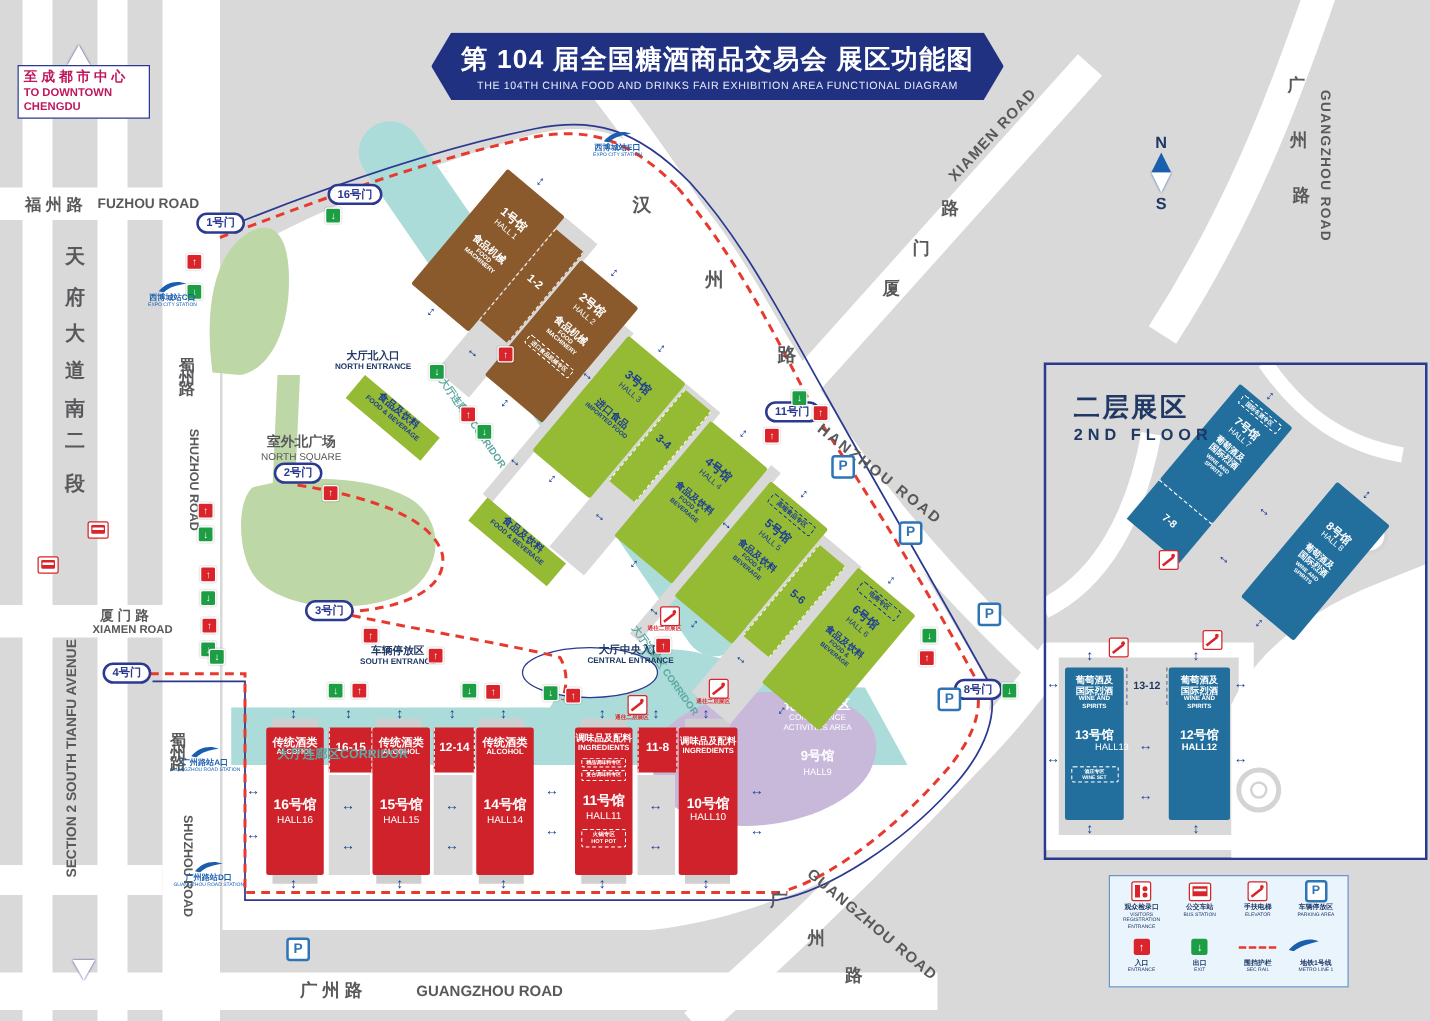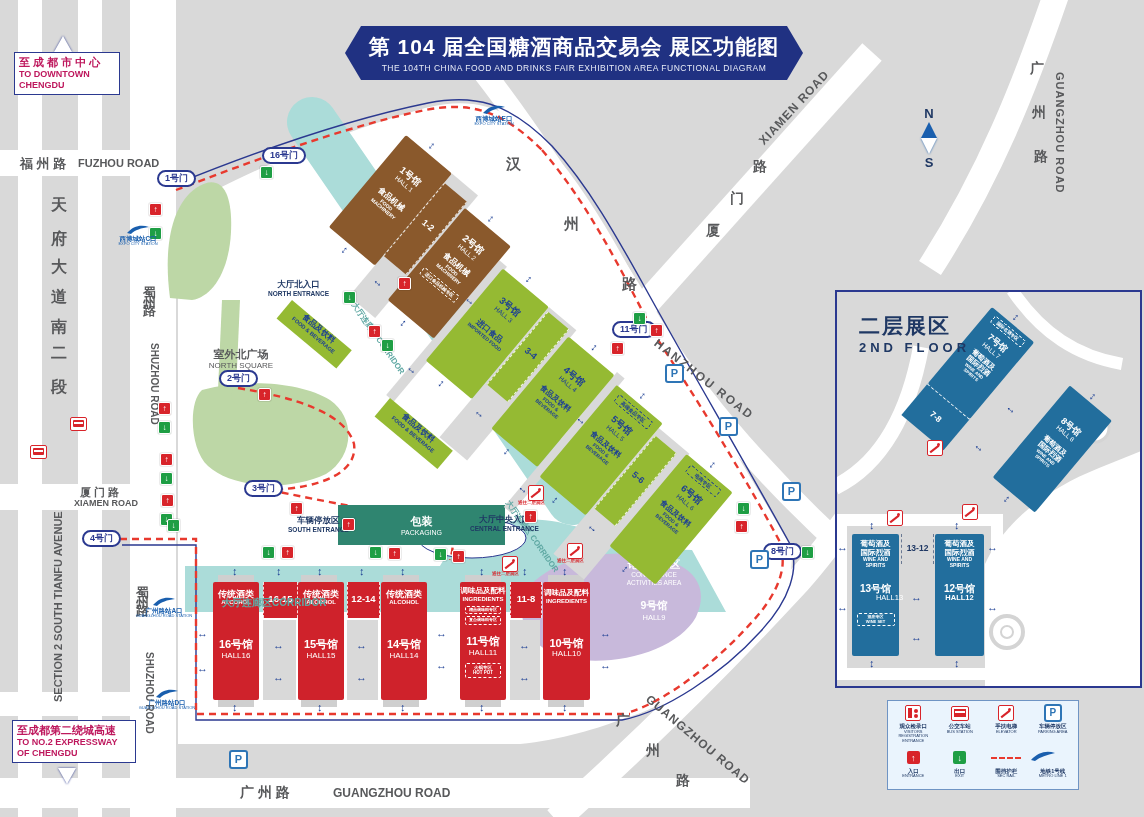--- a/index.html
+++ b/index.html
@@ -163,25 +163,20 @@
     <div class="t">第 104 届全国糖酒商品交易会  展区功能图</div>
     <div class="s">THE 104TH CHINA FOOD AND DRINKS FAIR  EXHIBITION AREA FUNCTIONAL DIAGRAM</div>
   </div>
 
   <div class="tri-up" style="left:54px;top:36px;"></div>
   <div class="dirsign" style="left:14px;top:52px;width:96px;">
     <span class="z">至 成 都 市 中 心</span>
     <span class="e">TO DOWNTOWN</span>
     <span class="e">CHENGDU</span>
   </div>
-  <div class="dirsign" style="left:12px;top:720px;width:114px;">
-    <span class="z">至成都第二绕城高速</span>
-    <span class="e">TO NO.2 EXPRESSWAY</span>
-    <span class="e">OF CHENGDU</span>
-  </div>
   <div class="tri-dn" style="left:58px;top:768px;"></div>
 
   <div id="compass">
     <div class="l">N</div>
     <div class="u"></div>
     <div class="d"></div>
     <div class="l">S</div>
   </div>
 
   <div class="rl" style="left:20px;top:155px;font-size:13px;">福 州 路</div>
@@ -219,24 +214,20 @@
   <div class="rl" style="left:333px;top:786px;font-size:12px;">GUANGZHOU ROAD</div>
 
   <div class="nsl" style="left:196px;top:348px;width:90px;">
     <div style="font-size:11px;font-weight:bold;">室外北广场</div>
     <div style="font-size:8px;">NORTH SQUARE</div>
   </div>
   <div class="corl" style="left:222px;top:596px;font-size:10px;">大厅连廊区CORRIDOR</div>
   <div class="corl" style="left:358px;top:300px;font-size:8px;transform:rotate(55deg);transform-origin:0 0;">大厅连廊区 CORRIDOR</div>
   <div class="corl" style="left:512px;top:498px;font-size:8px;transform:rotate(55deg);transform-origin:0 0;">大厅连廊区 CORRIDOR</div>
 
-  <div class="abs" style="left:338px;top:505px;width:167px;height:40px;background:#2f8570;z-index:4;display:flex;flex-direction:column;align-items:center;justify-content:center;color:#fff;">
-    <div style="font-size:11px;font-weight:bold;">包装</div>
-    <div style="font-size:7px;">PACKAGING</div>
-  </div>
 
   <div class="abs" style="left:596px;top:558px;width:116px;text-align:center;color:#fff;z-index:4;line-height:1.25;">
     <div style="font-size:10.5px;font-weight:bold;">论坛活动区</div>
     <div style="font-size:6.5px;">CONFERENCE</div>
     <div style="font-size:6.5px;">ACTIVITIES AREA</div>
     <div style="font-size:10.5px;font-weight:bold;margin-top:12px;">9号馆</div>
     <div style="font-size:7.5px;">HALL9</div>
   </div>
 
   <div class="abs" style="left:406px;top:135px;width:0;height:0;transform:rotate(40deg);transform-origin:0 0;z-index:4;">

